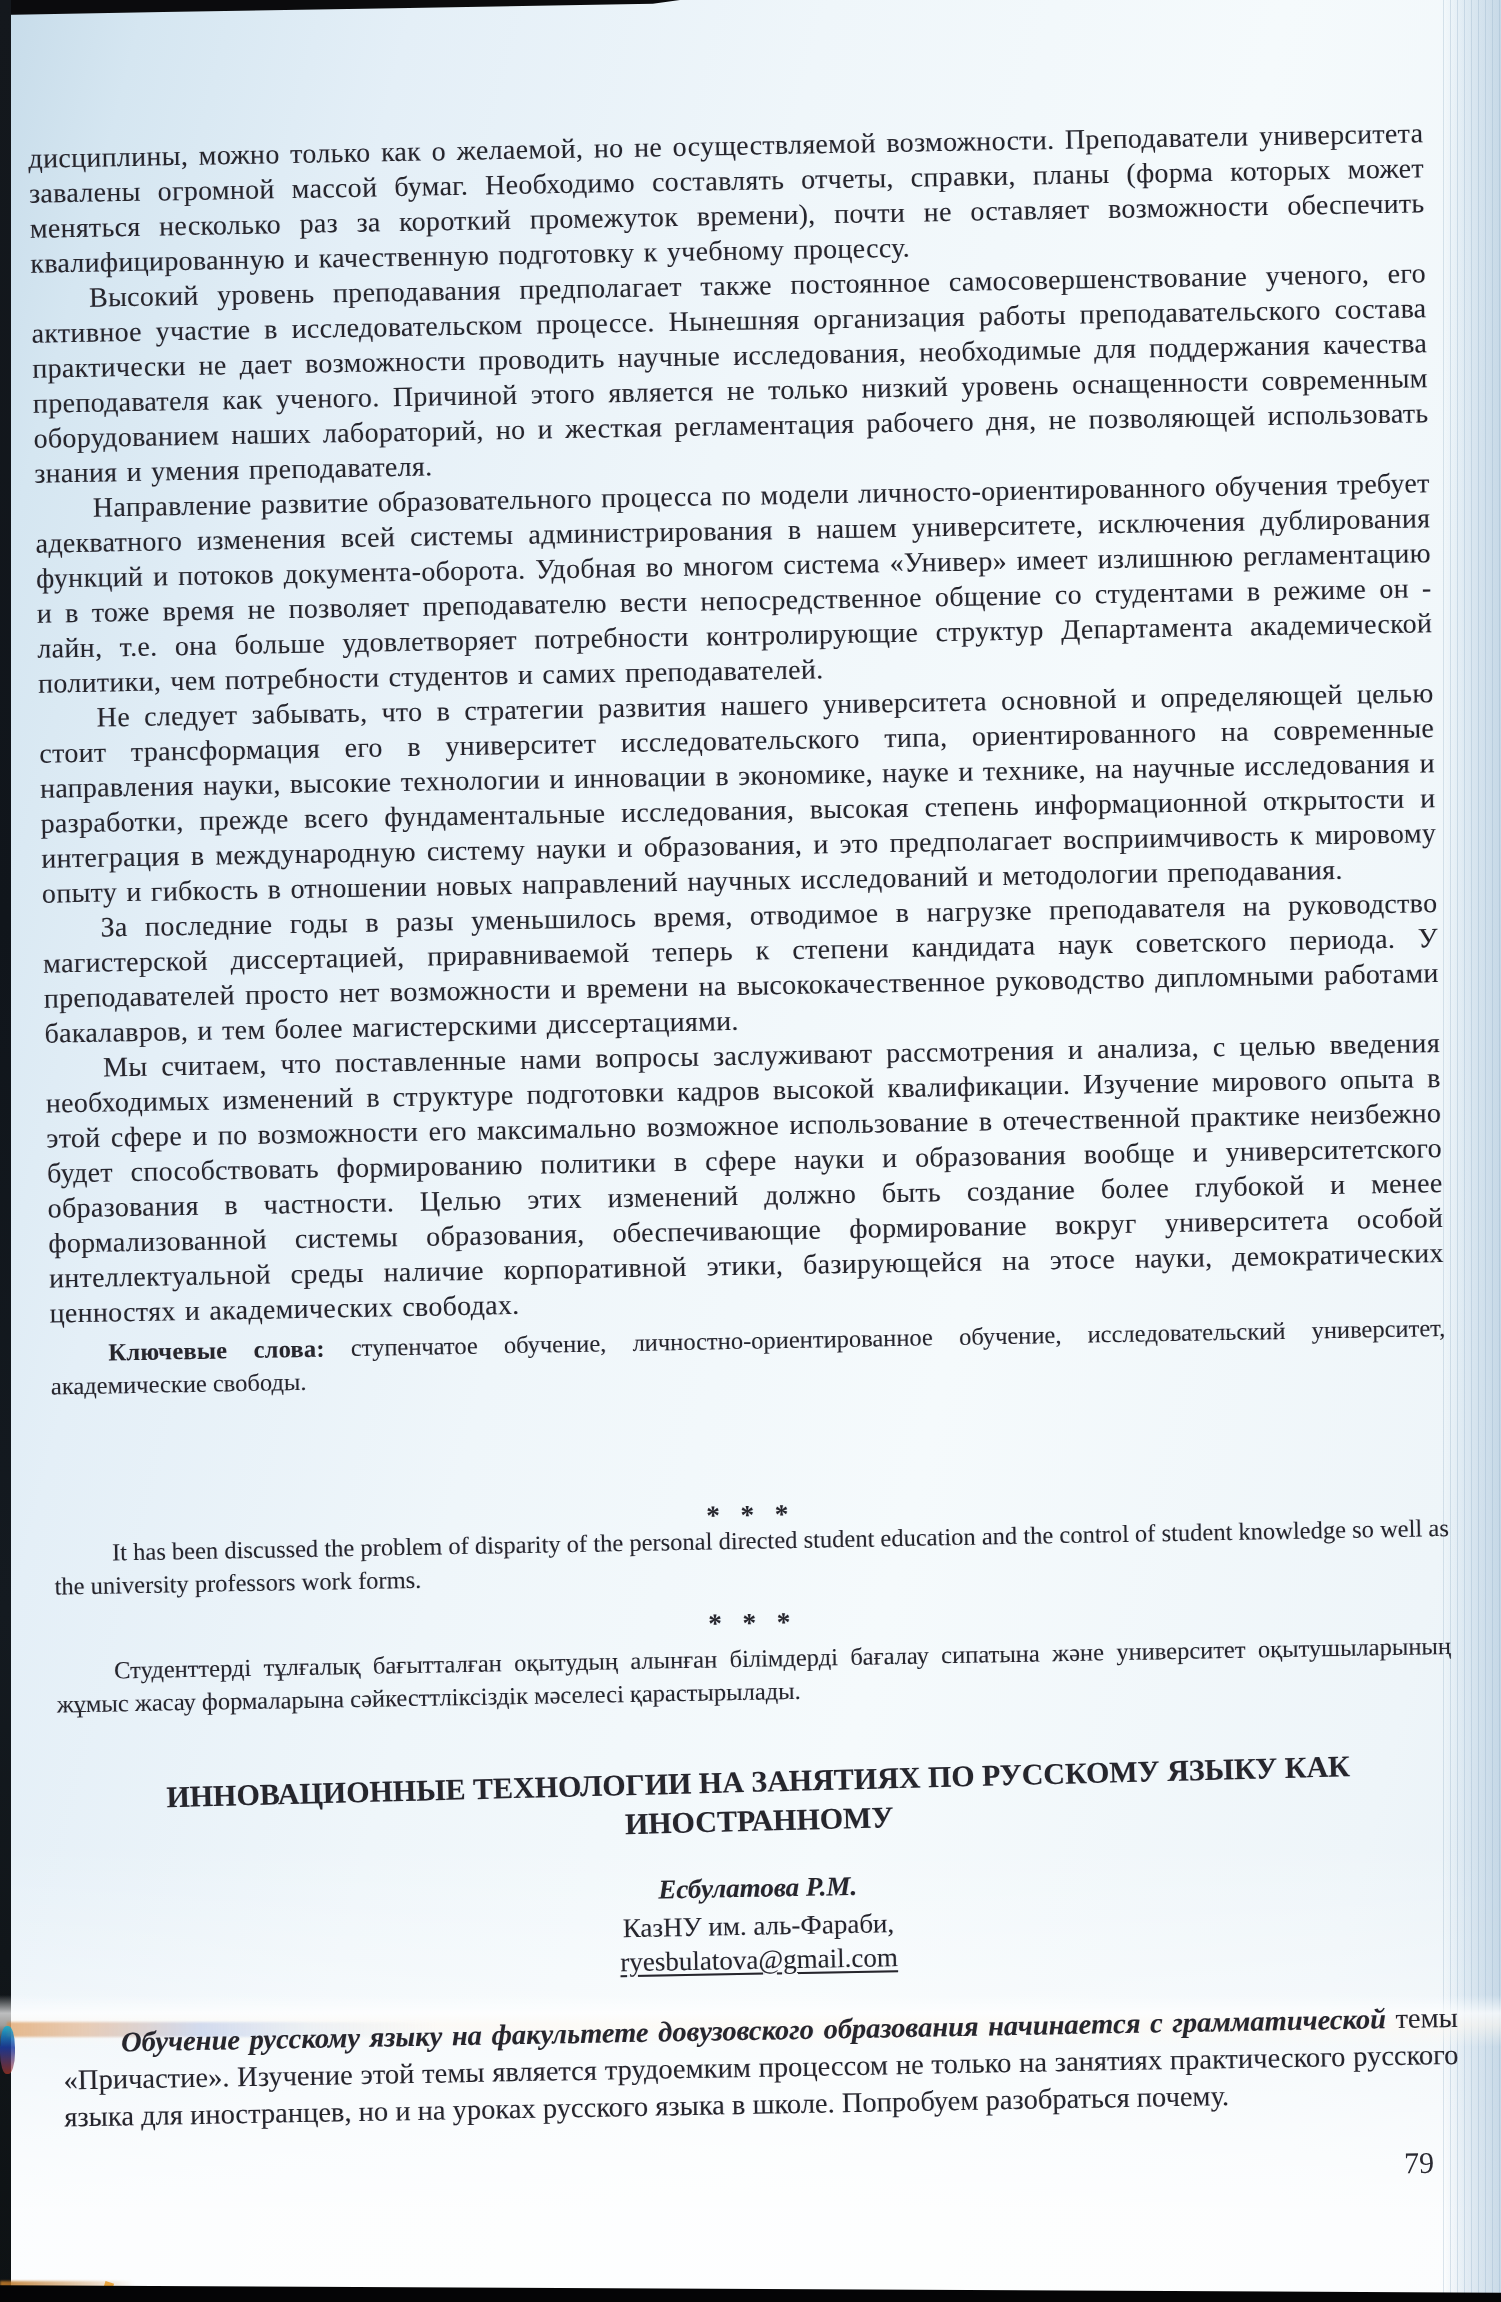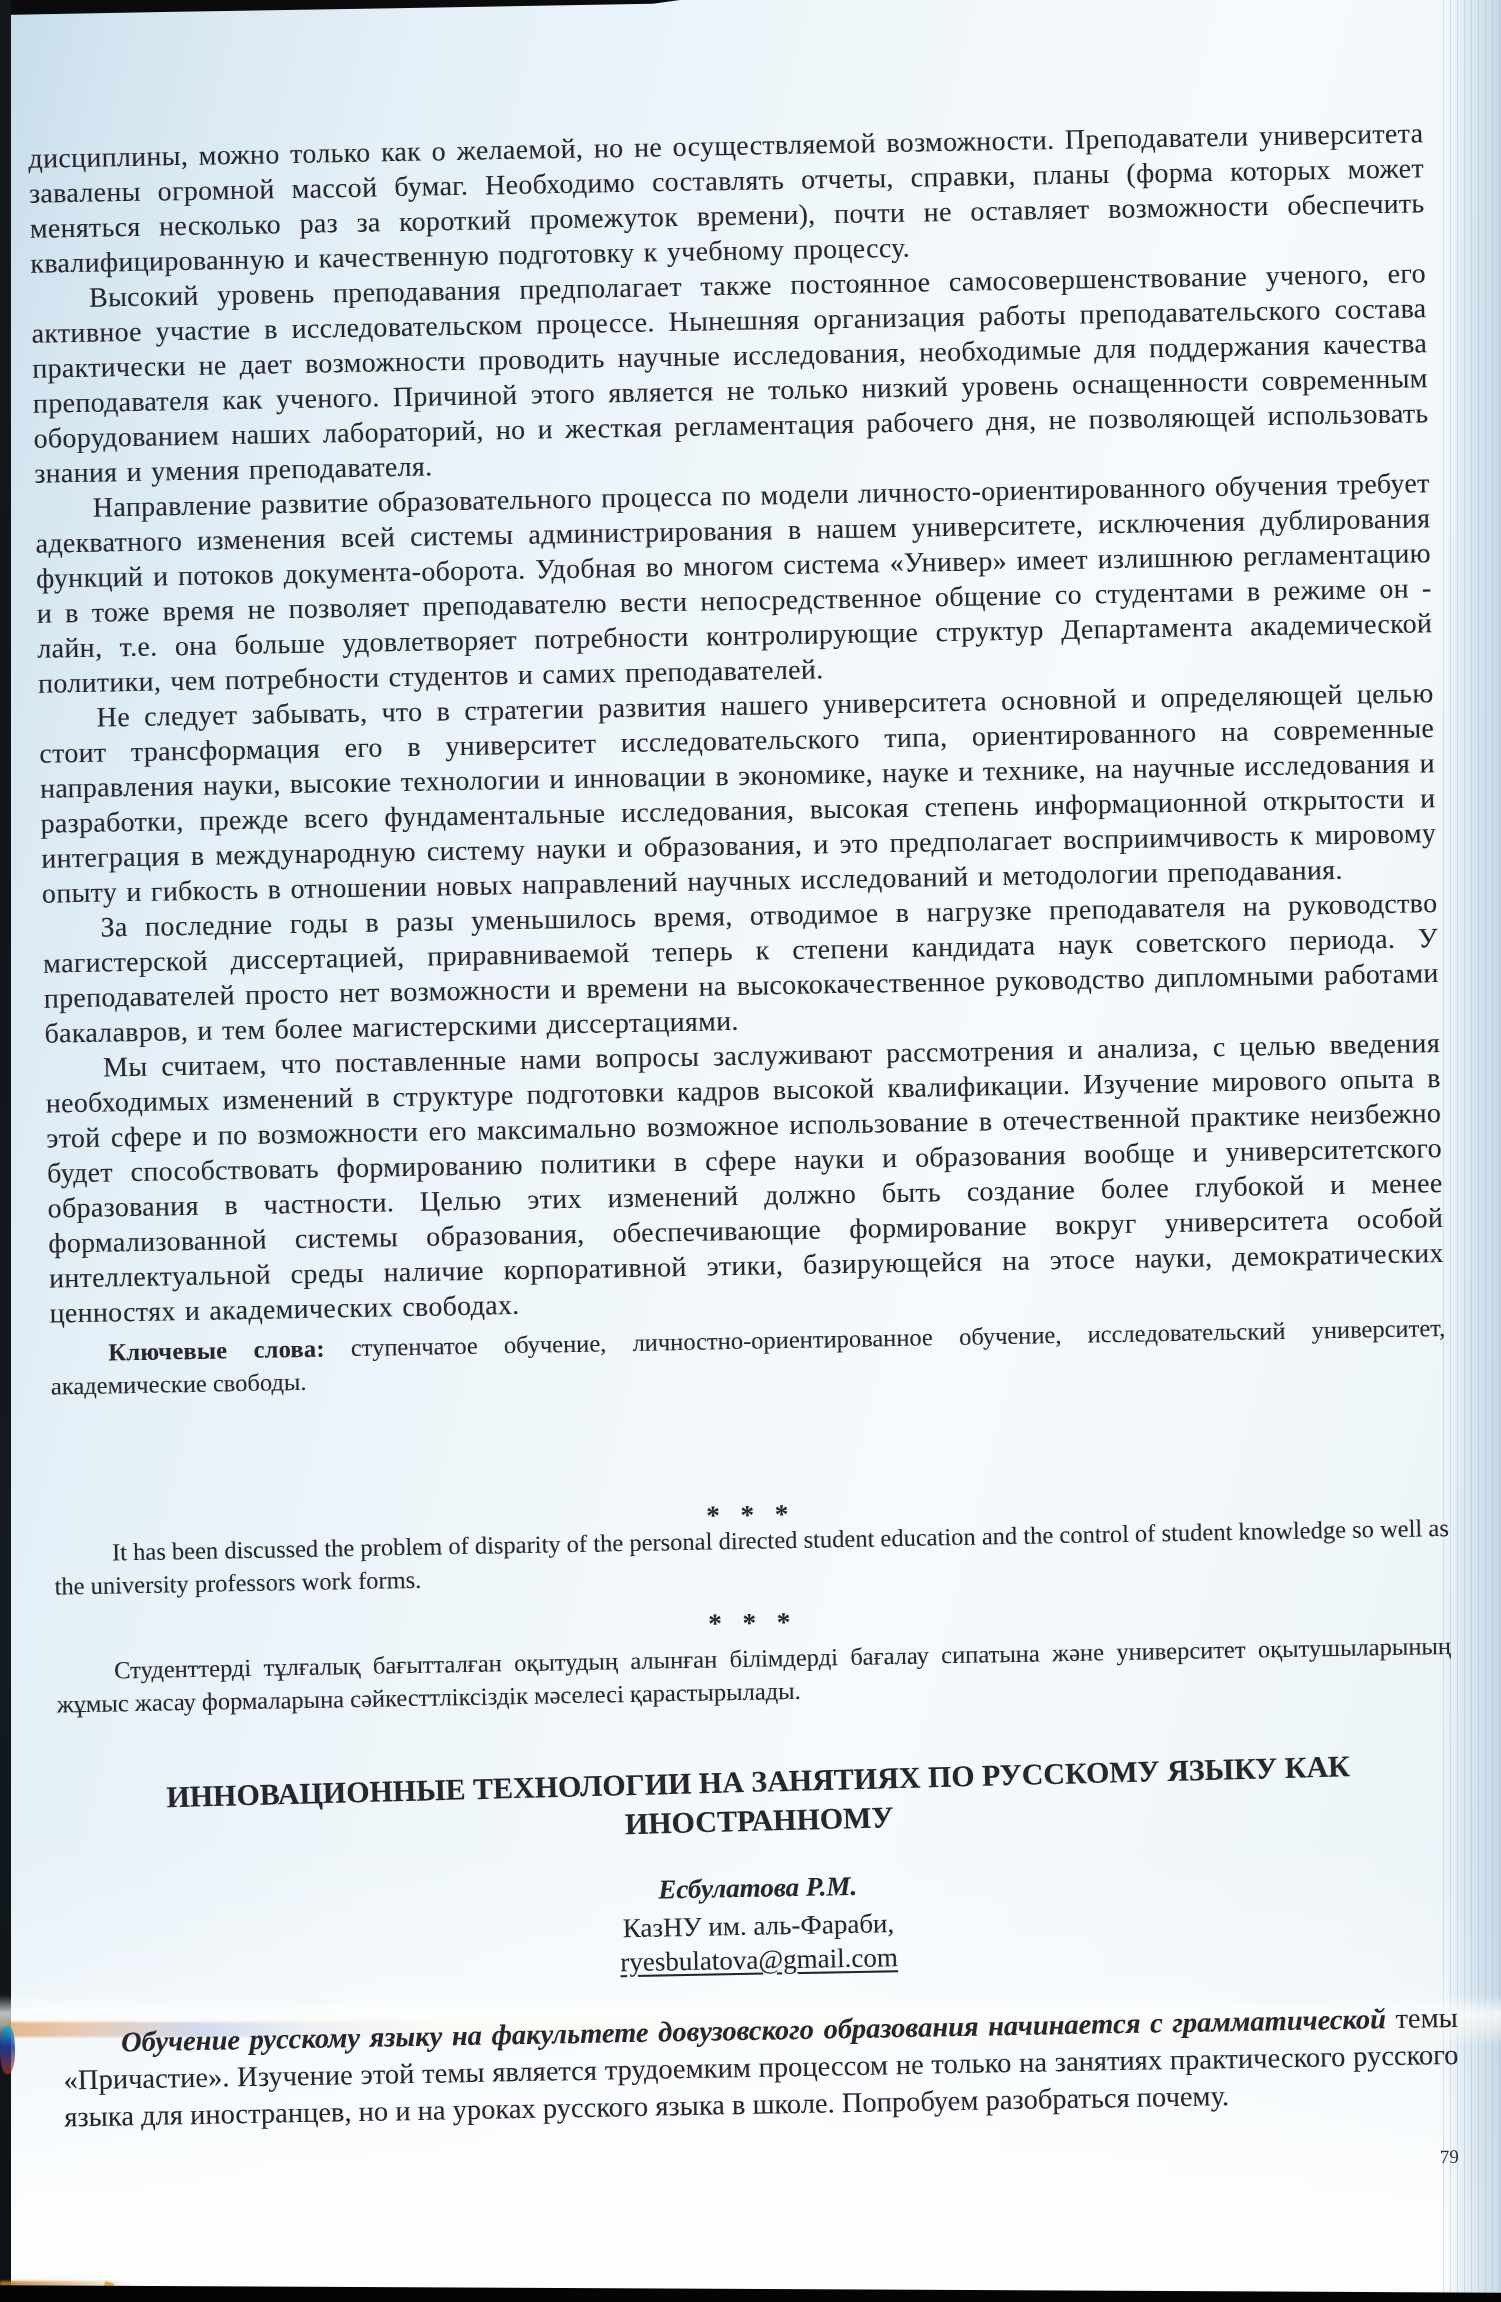--- a/index.html
+++ b/index.html
@@ -109,21 +109,21 @@
     font-size:27px; text-align:center; margin:0;
   }
   .article-email span { text-decoration:underline; text-underline-offset:4px; }
   .intro-para {
     position:absolute; top:1884px; left:0; width:100%;
     font-size:28.5px; line-height:37px; text-align:justify; text-indent:58px; margin:0;
   }
   .intro-lead { font-weight:bold; font-style:italic; }
   .page-number {
     position:absolute; left:1404px; top:2146px;
-    font-size:19px; color:#2b2b33; transform:rotate(-1deg);margin-left:36px;
+    font-size:30px; color:#2b2b33; transform:rotate(-1deg);
   }
 </style>
 </head>
 <body>
 
 <div class="page">
 
   <div class="edge-top"></div>
   <div class="edge-left"></div>
   <div class="edge-right"></div>

